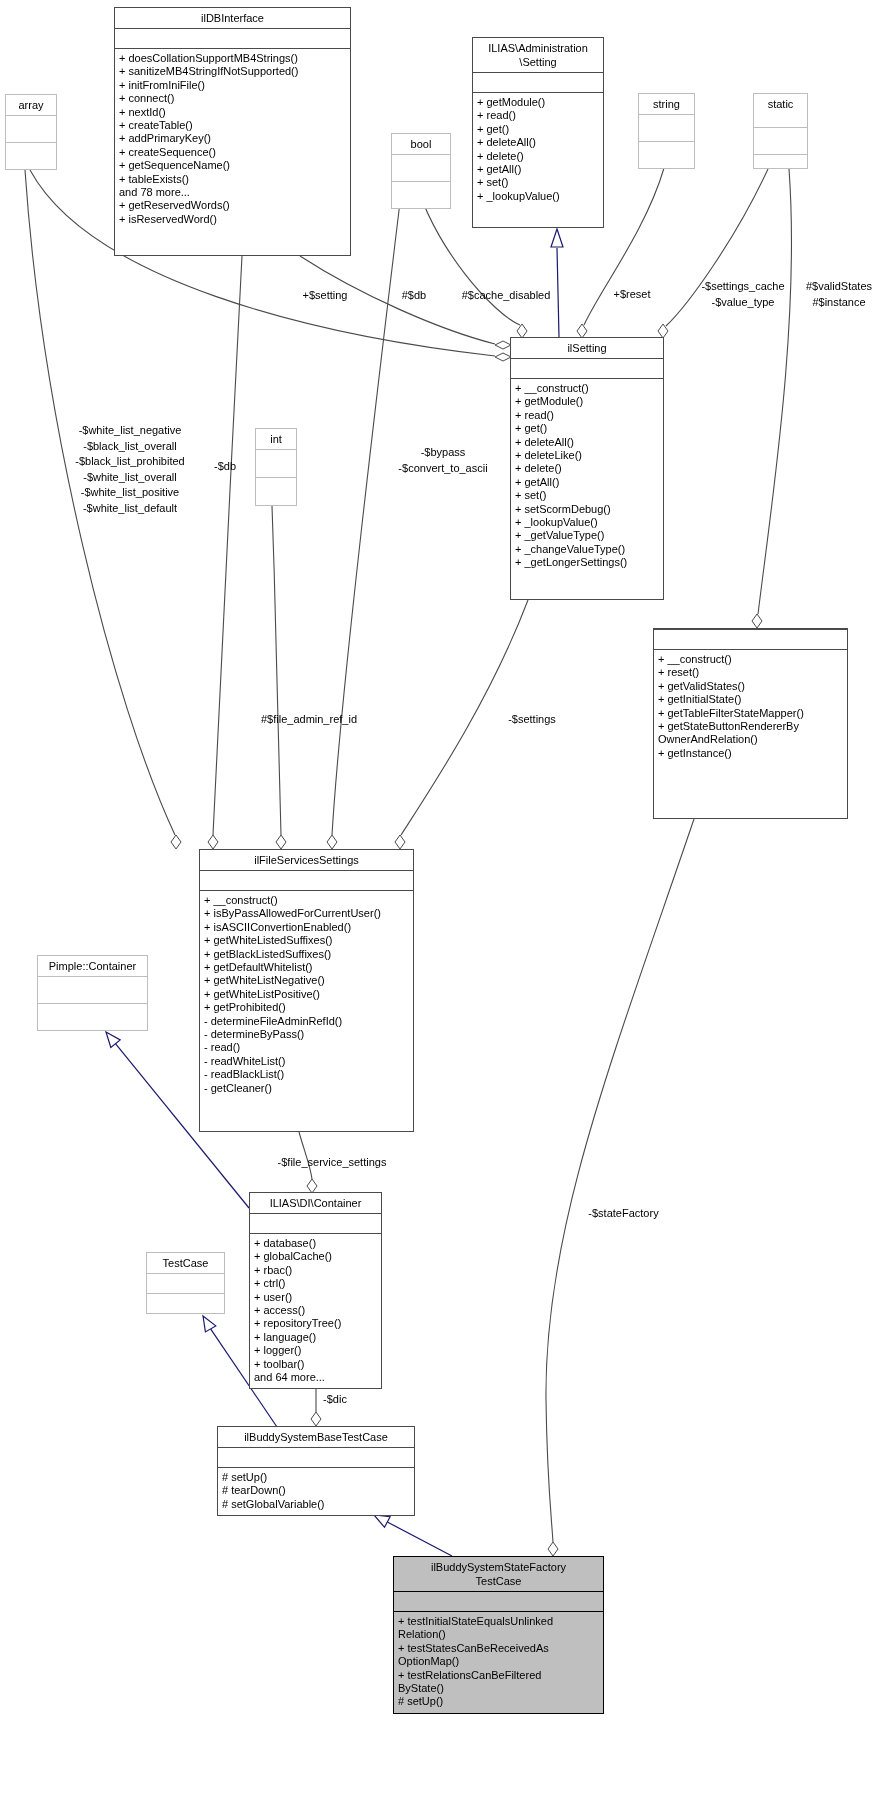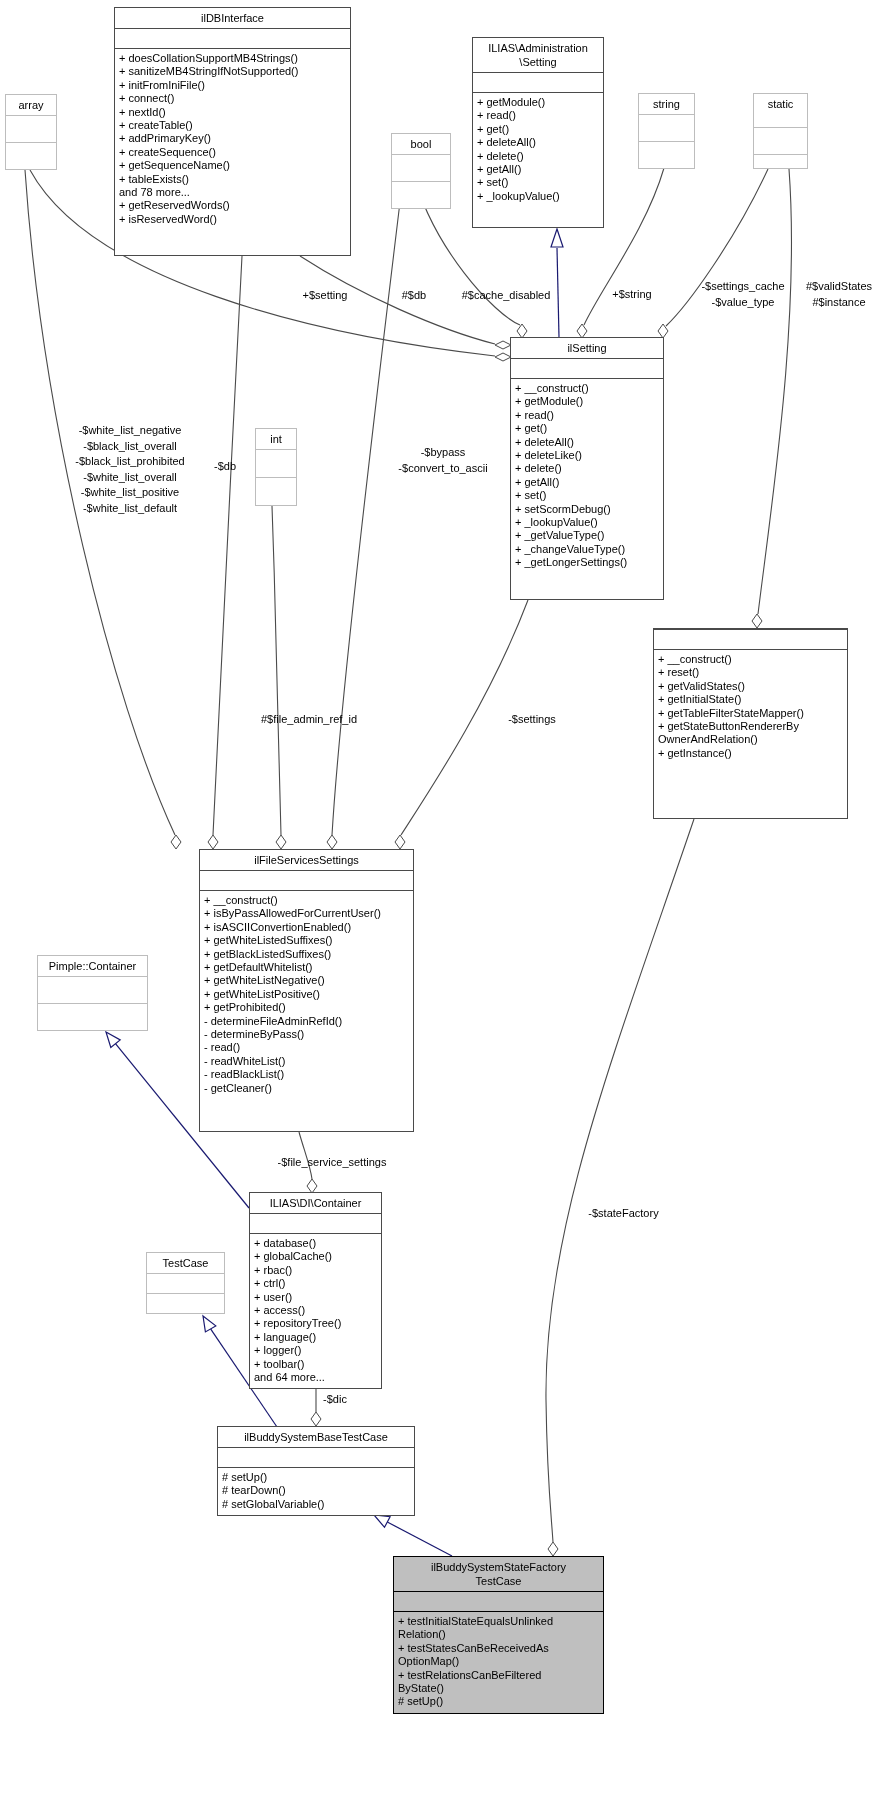--- a/index.html
+++ b/index.html
@@ -74,21 +74,21 @@
   <div class="lbl" style="left:55px;top:423px;width:150px;">-$white_list_negative
 -$black_list_overall
 -$black_list_prohibited
 -$white_list_overall
 -$white_list_positive
 -$white_list_default</div>
   <div class="lbl" style="left:205px;top:459px;width:40px;">-$db</div>
   <div class="lbl" style="left:293px;top:288px;width:64px;">+$setting</div>
   <div class="lbl" style="left:396px;top:288px;width:36px;">#$db</div>
   <div class="lbl" style="left:450px;top:288px;width:112px;">#$cache_disabled</div>
-  <div class="lbl" style="left:598px;top:287px;width:68px;">+$string</div>
+  <div class="lbl" style="left:598px;top:287px;width:68px;">+$reset</div>
   <div class="lbl" style="left:689px;top:279px;width:108px;">-$settings_cache
 -$value_type</div>
   <div class="lbl" style="left:794px;top:279px;width:90px;">#$validStates
 #$instance</div>
   <div class="lbl" style="left:384px;top:445px;width:118px;">-$bypass
 -$convert_to_ascii</div>
   <div class="lbl" style="left:249px;top:712px;width:120px;">#$file_admin_ref_id</div>
   <div class="lbl" style="left:500px;top:712px;width:64px;">-$settings</div>
   <div class="lbl" style="left:266px;top:1155px;width:132px;">-$file_service_settings</div>
   <div class="lbl" style="left:317px;top:1392px;width:36px;">-$dic</div>

